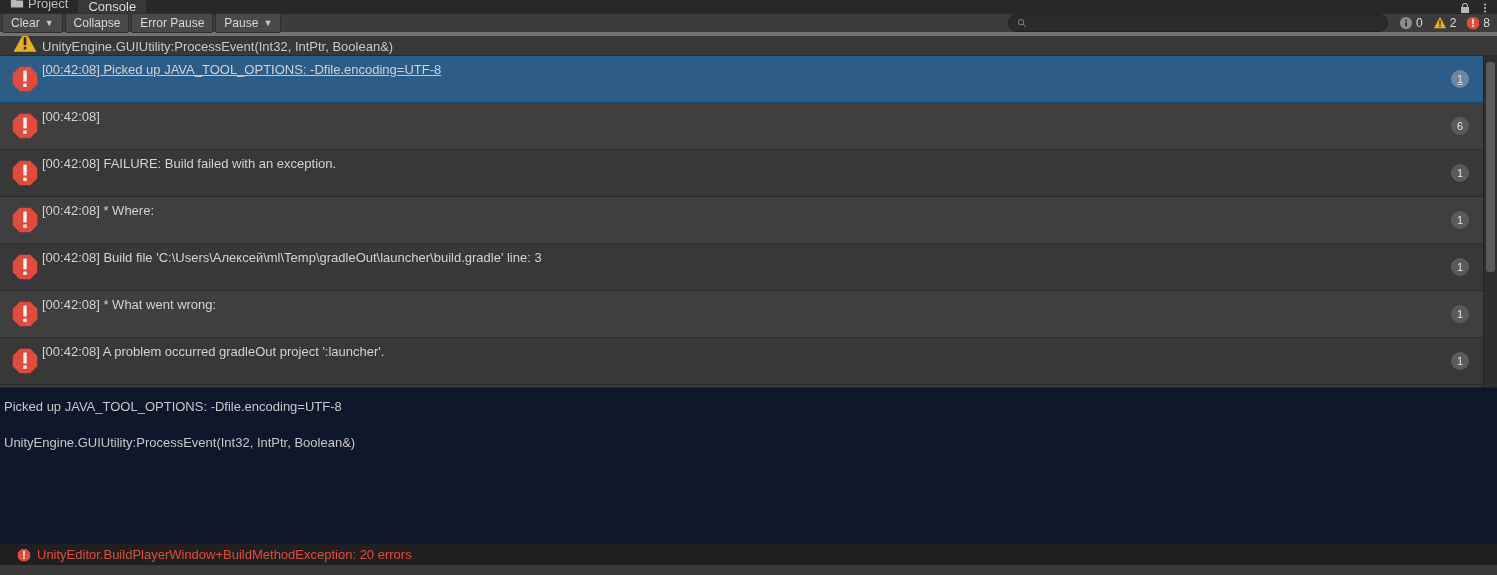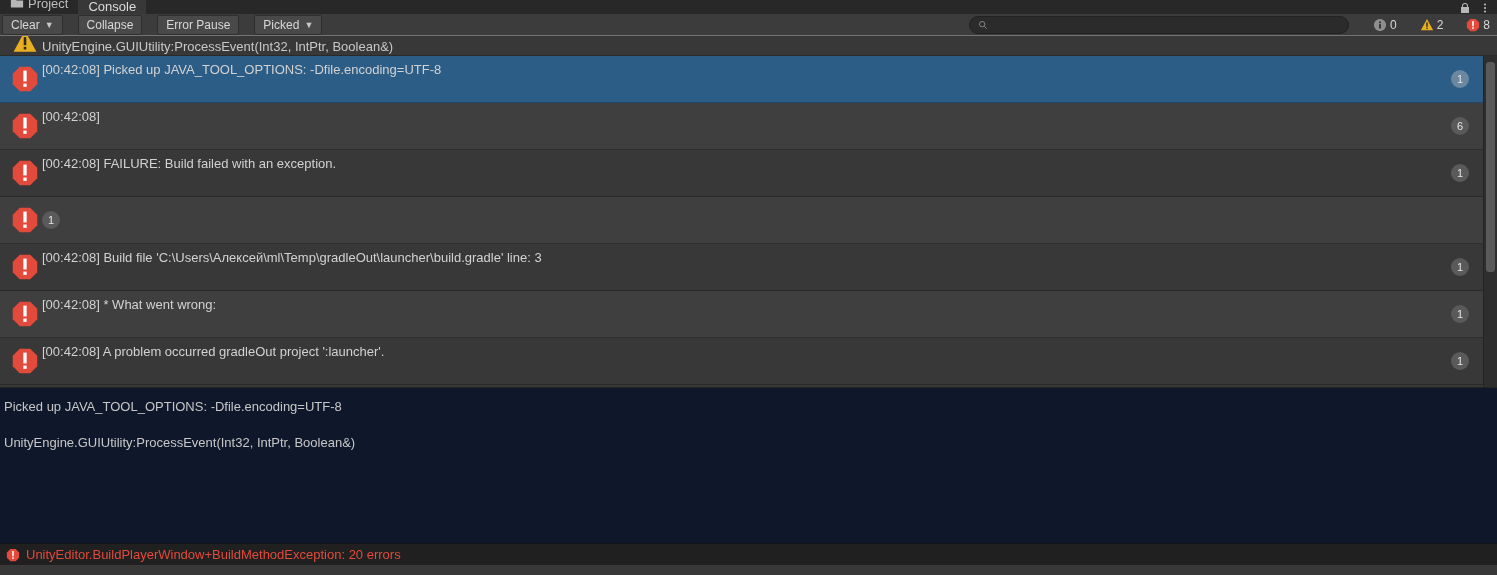--- a/index.html
+++ b/index.html
@@ -42,23 +42,22 @@
     gap: 8px;
     padding: 0 6px;
   }
   .titlebar-icons .glyph { color: #b8b8b8; cursor: pointer; }
   
   .toolbar {
     display: flex;
     align-items: center;
     height: 22px;
     background: #3c3c3c;
-    border-bottom: 1px solid #737373;
+    border-bottom: 4px solid #737373;
     padding: 0 2px;
-    gap: 13px;
   }
   .tb-btn {
     display: flex;
     align-items: center;
     height: 20px;
     padding: 0 8px;
     color: #d8d8d8;
     background: #494949;
     border: 1px solid #2e2e2e;
     border-radius: 2px;
@@ -131,21 +130,21 @@
   .log-row {
     display: flex;
     align-items: center;
     height: 47px;
     padding: 0 8px;
     border-bottom: 1px solid rgba(0,0,0,0.25);
     position: relative;
   }
   .log-row.odd  { background: #3f3f3f; }
   .log-row.even { background: #383838; }
-  .log-row.selected { background: #2c5d87; }
+  .log-row.selected { background: #2c5d87; text-decoration: underline; }
   .log-row .icon-wrap {
     width: 34px;
     display: flex;
     justify-content: center;
     align-items: center;
   }
   .log-row .msg {
     flex: 1;
     color: #d2d2d2;
     font-size: 13px;
@@ -198,21 +197,21 @@
     white-space: pre-wrap;
   }
 
   
   .status-bar {
     height: 22px;
     background: #202020;
     border-top: 1px solid #141414;
     display: flex;
     align-items: center;
-    padding: 0 6px;
+    padding: 0 17px;
     gap: 6px;
   }
   .status-bar .msg {
     color: #e24a3b;
     font-size: 13px;
   }
 
   
   svg { display:block; }
 </style>
@@ -252,21 +251,21 @@
     <span>Clear</span>
     <span class="caret">▼</span>
   </div>
   <div class="tb-btn">
     <span>Collapse</span>
   </div>
   <div class="tb-btn">
     <span>Error Pause</span>
   </div>
   <div class="tb-btn">
-    <span>Picked</span>
+    <span>Pause</span>
     <span class="caret">▼</span>
   </div>
 
   <div class="tb-spacer"></div>
 
   <div class="search-box">
     <svg viewBox="0 0 12 12">
         <circle cx="5" cy="5" r="3.2" stroke="#aaa" stroke-width="1.2" fill="none"></circle>
         <line x1="7.5" y1="7.5" x2="10.5" y2="10.5" stroke="#aaa" stroke-width="1.2"></line>
       </svg>
@@ -346,20 +345,21 @@
         <div class="count-badge">1</div>
       </div>
       <div class="log-row odd">
         <div class="icon-wrap">
           <svg width="28" height="28" viewBox="0 0 16 16">
             <polygon points="5,1 11,1 15,5 15,11 11,15 5,15 1,11 1,5" fill="#e24a3b"></polygon>
             <rect x="7.05" y="3.2" width="1.9" height="6.2" fill="#fff"></rect>
             <rect x="7.05" y="10.6" width="1.9" height="1.9" fill="#fff"></rect>
           </svg>
         </div>
+        <div class="msg">[00:42:08] * Where:</div>
         <div class="count-badge">1</div>
       </div>
       <div class="log-row even">
         <div class="icon-wrap">
           <svg width="28" height="28" viewBox="0 0 16 16">
             <polygon points="5,1 11,1 15,5 15,11 11,15 5,15 1,11 1,5" fill="#e24a3b"></polygon>
             <rect x="7.05" y="3.2" width="1.9" height="6.2" fill="#fff"></rect>
             <rect x="7.05" y="10.6" width="1.9" height="1.9" fill="#fff"></rect>
           </svg>
         </div>

